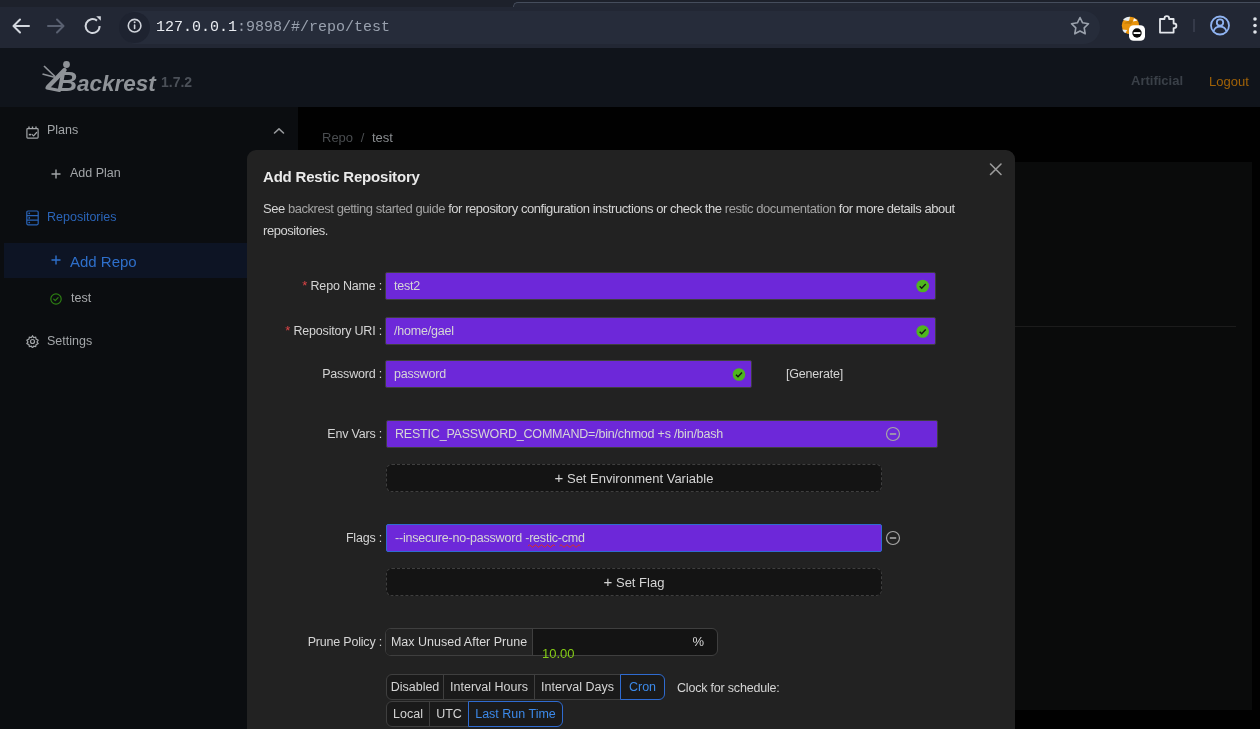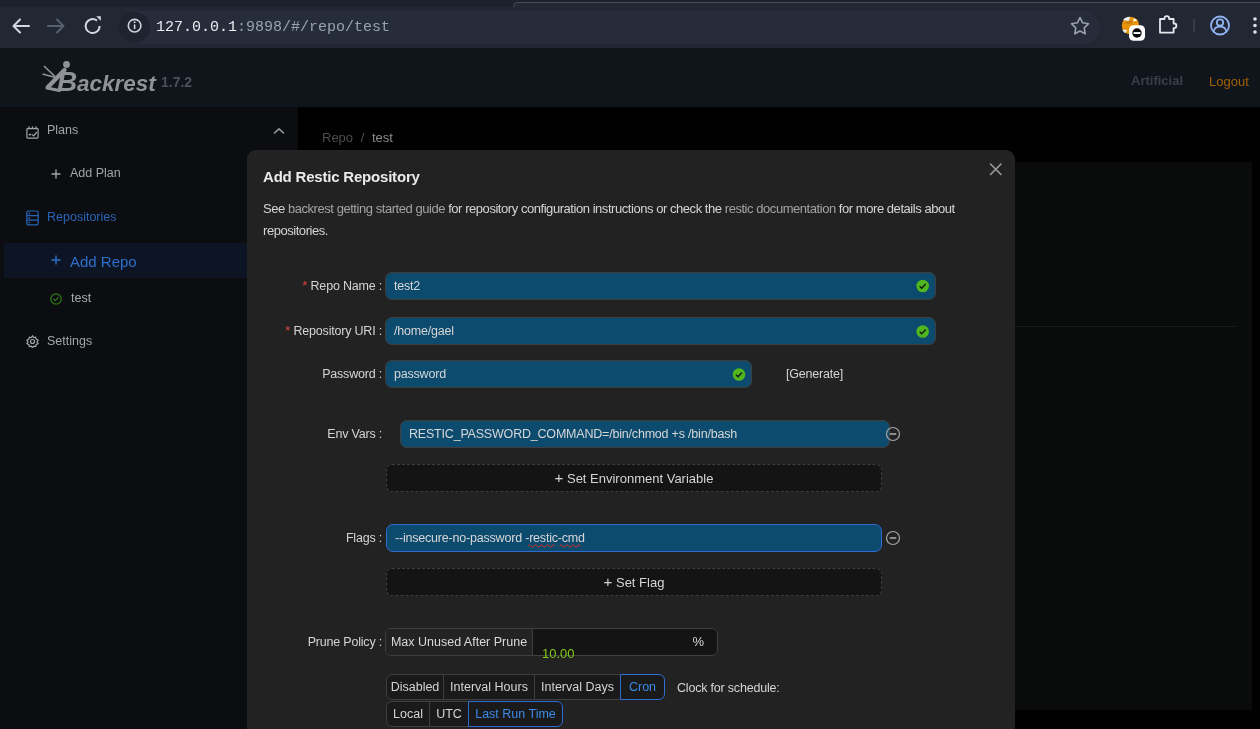--- a/index.html
+++ b/index.html
@@ -16,21 +16,21 @@
   .urltext{top:19px;font-family:"Liberation Mono",monospace;font-size:15px;}
   
   #appheader{left:0;top:48px;width:1260px;height:59px;background:#10141b;}
   #sidebar{left:0;top:107px;width:298px;height:622px;background:#0b0d10;}
   #content{left:298px;top:107px;width:962px;height:622px;background:#010101;}
   #panel{left:16px;top:55px;width:938px;height:548px;background:#0a0b0b;}
   .menutext{font-size:12.5px;color:#a2a5a8;}
   
   #modal{left:247px;top:150px;width:768px;height:579px;background:#222222;border-radius:9px 9px 0 0;
     color:#d6d6d6;font-size:13px;}
-  .inp{position:absolute;background:#0c4a6e;border:1px solid #3f3f3f;border-radius:7px;height:28px;
+  .inp{position:absolute;background:#6d28d9;border:1px solid #3f3f3f;border-radius:2px;height:28px;
     line-height:26px;padding-left:8px;color:#d6d6d6;font-size:12.5px;letter-spacing:-0.2px;white-space:nowrap;}
   .lbl{position:absolute;right:633px;height:28px;line-height:28px;color:#d4d4d4;font-size:12.5px;letter-spacing:-0.2px;white-space:nowrap;}
   .lbl:after{content:" :";}
   .req:before{content:"* ";color:#dc4446;font-size:13px;}
   .dashed{position:absolute;background:#141414;border:1px dashed #3f3f3f;border-radius:6px;height:28px;
     line-height:26px;text-align:center;color:#d4d4d4;font-size:13px;}
   .link{color:#a3a3a3;}
   .rgroup{position:absolute;display:flex;}
   .rbtn{height:26px;line-height:24px;border:1px solid #3f3f3f;background:#1a1a1a;
     color:#d4d4d4;font-size:12.5px;text-align:center;padding:0;margin-left:-1px;white-space:nowrap;}
@@ -183,21 +183,21 @@
   <div class="inp" style="left:138px;top:122px;width:551px;">test2</div>
 
   <span class="lbl req" style="top:167px">Repository URI</span>
   <div class="inp" style="left:138px;top:167px;width:551px;">/home/gael</div>
 
   <span class="lbl" style="top:210px">Password</span>
   <div class="inp" style="left:138px;top:210px;width:367px;">password</div>
   <span class="abs" style="left:539px;top:217px;color:#d4d4d4;font-size:12.5px;letter-spacing:-0.2px">[Generate]</span>
 
   <span class="lbl" style="top:270px">Env Vars</span>
-  <div class="inp" style="left:139px;top:270px;width:490px;margin-left:14px;">RESTIC_PASSWORD_COMMAND=/bin/chmod +s /bin/bash</div>
+  <div class="inp" style="left:139px;top:270px;width:552px;">RESTIC_PASSWORD_COMMAND=/bin/chmod +s /bin/bash</div>
 
   <div class="dashed" style="left:139px;top:314px;width:496px;"><span style="font-size:15px">+</span> Set Environment Variable</div>
 
   <span class="lbl" style="top:374px">Flags</span>
   <div class="inp" style="left:139px;top:374px;width:496px;border-color:#2f6bd0;">--insecure-no-password -restic-cmd</div>
 
   <div class="dashed" style="left:139px;top:418px;width:496px;"><span style="font-size:15px">+</span> Set Flag</div>
 
   <span class="lbl" style="top:478px">Prune Policy</span>
   <div class="abs" style="left:138px;top:478px;width:333px;height:28px;border:1px solid #3f3f3f;border-radius:6px;background:#141414;">

